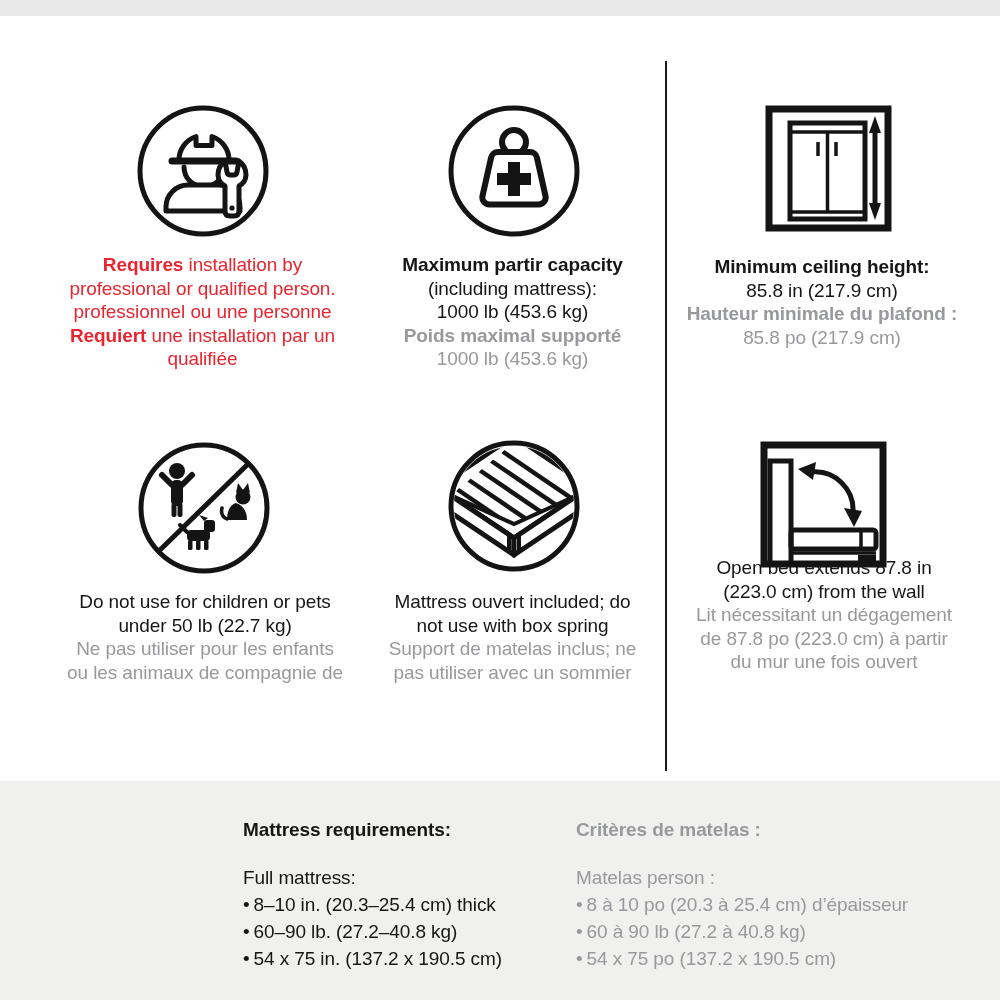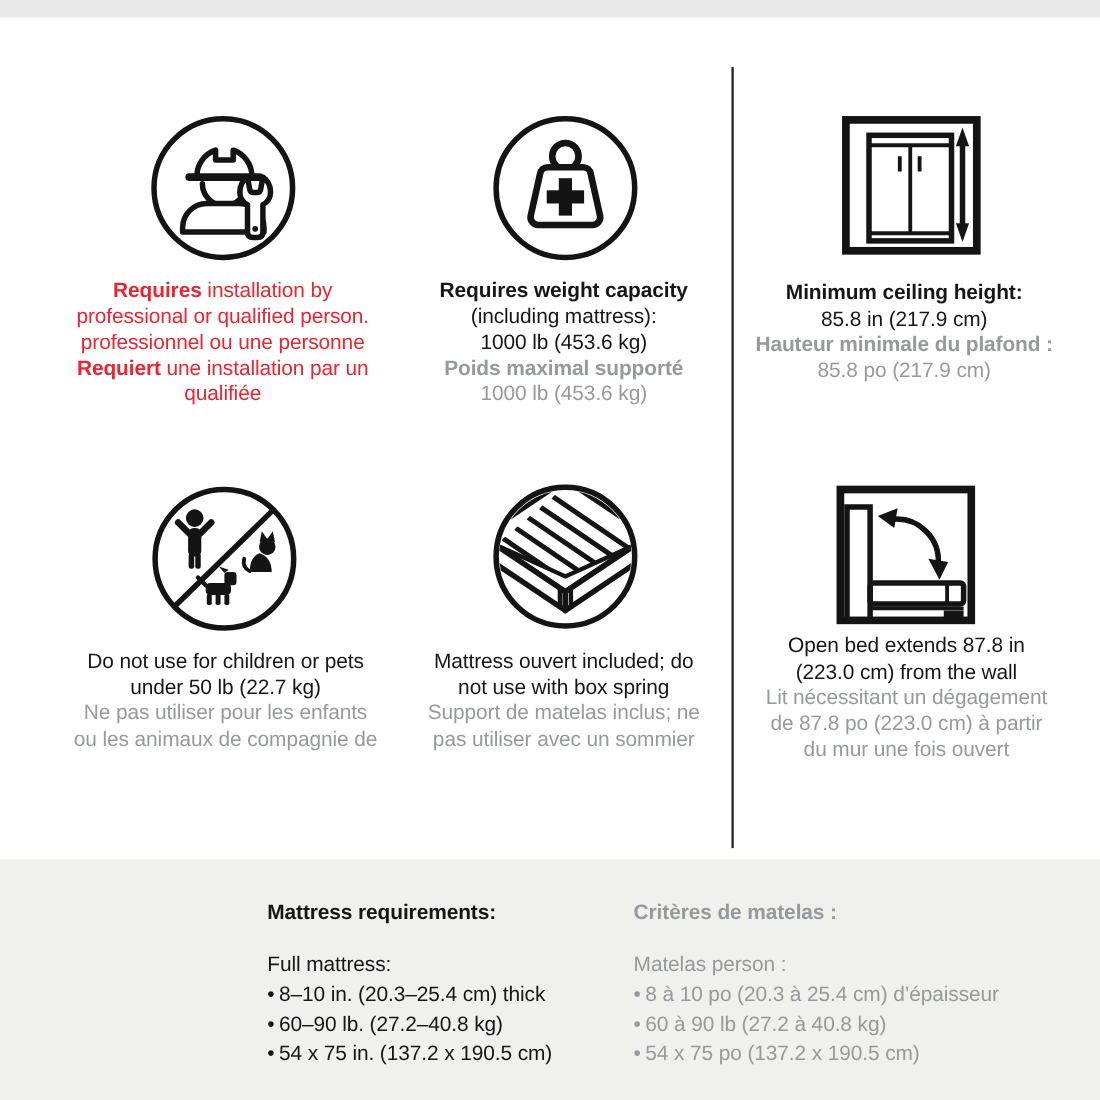--- a/index.html
+++ b/index.html
@@ -170,21 +170,21 @@
   </div>
 
   <div class="cell-text" style="left:30px;top:237px;width:345px;">
       <div class="line c-red"><span class="b">Requires</span><span> installation by</span></div>
       <div class="line c-red"><span>professional or qualified person.</span></div>
       <div class="line c-red"><span>professionnel ou une personne</span></div>
       <div class="line c-red"><span class="b">Requiert</span><span> une installation par un</span></div>
       <div class="line c-red"><span>qualifiée</span></div>
     </div>
   <div class="cell-text" style="left:380px;top:237px;width:265px;">
-      <div class="line c-black"><span class="b">Requires weight capacity</span></div>
+      <div class="line c-black"><span class="b">Maximum partir capacity</span></div>
       <div class="line c-black"><span>(including mattress):</span></div>
       <div class="line c-black"><span>1000 lb (453.6 kg)</span></div>
       <div class="line c-gray"><span class="b">Poids maximal supporté</span></div>
       <div class="line c-gray"><span>1000 lb (453.6 kg)</span></div>
     </div>
   <div class="cell-text" style="left:672px;top:239px;width:300px;">
       <div class="line c-black"><span class="b">Minimum ceiling height:</span></div>
       <div class="line c-black"><span>85.8 in (217.9 cm)</span></div>
       <div class="line c-gray"><span class="b">Hauteur minimale du plafond :</span></div>
       <div class="line c-gray"><span>85.8 po (217.9 cm)</span></div>
@@ -194,21 +194,21 @@
       <div class="line c-black"><span>under 50 lb (22.7 kg)</span></div>
       <div class="line c-gray"><span>Ne pas utiliser pour les enfants</span></div>
       <div class="line c-gray"><span>ou les animaux de compagnie de</span></div>
     </div>
   <div class="cell-text" style="left:380px;top:574px;width:265px;">
       <div class="line c-black"><span>Mattress ouvert included; do</span></div>
       <div class="line c-black"><span>not use with box spring</span></div>
       <div class="line c-gray"><span>Support de matelas inclus; ne</span></div>
       <div class="line c-gray"><span>pas utiliser avec un sommier</span></div>
     </div>
-  <div class="cell-text" style="left:675px;top:560px;width:298px;">
+  <div class="cell-text" style="left:675px;top:540px;width:298px;">
       <div class="line c-black"><span>Open bed extends 87.8 in</span></div>
       <div class="line c-black"><span>(223.0 cm) from the wall</span></div>
       <div class="line c-gray"><span>Lit nécessitant un dégagement</span></div>
       <div class="line c-gray"><span>de 87.8 po (223.0 cm) à partir</span></div>
       <div class="line c-gray"><span>du mur une fois ouvert</span></div>
     </div>
 
   <div class="band"></div>
 
   <div class="bottom-col bottom-en">

